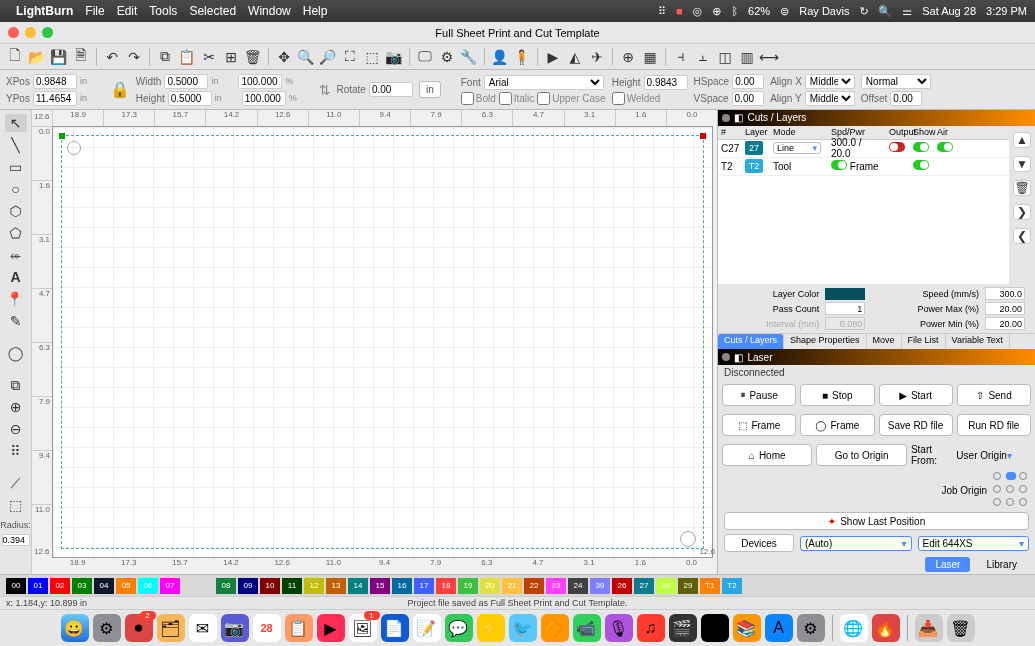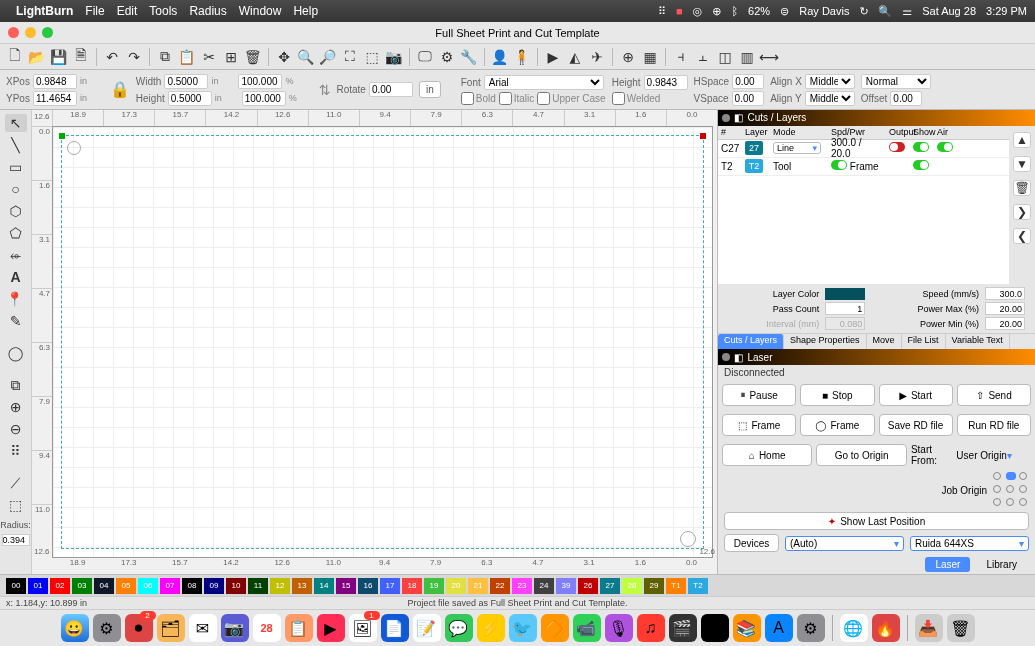--- a/index.html
+++ b/index.html
@@ -115,21 +115,21 @@
 </style>
 </head>
 <body>
 
 <div class="menubar">
   <span class="apple"></span>
   <span class="app-name">LightBurn</span>
   <span class="menu-item">File</span>
   <span class="menu-item">Edit</span>
   <span class="menu-item">Tools</span>
-  <span class="menu-item">Radius</span>
+  <span class="menu-item">Selected</span>
   <span class="menu-item">Window</span>
   <span class="menu-item">Help</span>
   <div class="right">
     <span>⠿</span>
     <span style="color:#ff5555">■</span>
     <span>◎</span>
     <span>⊕</span>
     <span>ᛒ</span>
     <span>62%</span>
     <span>⊜</span>
@@ -516,27 +516,27 @@
       </div>
       <div style="display:flex">
         <div style="flex:1;display:flex;flex-direction:column;gap:3px;padding:2px 6px">
           <div class="lbtn" style="height:18px">
               <span style="color:#c00">✦</span>
               <span>Show Last Position</span>
             </div>
         </div>
       </div>
       <div class="laser-row">
-        <div class="lbtn" style="width:55px;height:18px">Devices</div>
+        <div class="lbtn" style="width:70px;height:18px">Devices</div>
         <div class="sel">
             <span>(Auto)</span>
             <span style="color:#4a8cff">▾</span>
           </div>
         <div class="sel">
-            <span>Ruida 644XS</span>
+            <span>Edit 644XS</span>
             <span style="color:#4a8cff">▾</span>
           </div>
       </div>
     </div>
     <div style="flex:1"></div>
     <div class="bottom-tabs">
       <div class="bt active">Laser</div>
       <div class="bt">Library</div>
     </div>
   </div>
@@ -544,29 +544,29 @@
 
 <div class="color-bar" id="color-bar">
     <div class="color-sw" style="background: rgb(0, 0, 0);">00</div>
     <div class="color-sw" style="background: rgb(0, 0, 255);">01</div>
     <div class="color-sw" style="background: rgb(255, 0, 0);">02</div>
     <div class="color-sw" style="background: rgb(0, 128, 0);">03</div>
     <div class="color-sw" style="background: #0f172a;">04</div>
     <div class="color-sw" style="background: rgb(255, 128, 0);">05</div>
     <div class="color-sw" style="background: rgb(0, 255, 255);">06</div>
     <div class="color-sw" style="background: rgb(255, 0, 255);">07</div>
-    <div class="color-sw" style="background: #000000;">08</div>
+    <div class="color-sw" style="background: #15803d; margin-left: 34px;">08</div>
     <div class="color-sw" style="background: rgb(0, 0, 128);">09</div>
     <div class="color-sw" style="background: rgb(128, 0, 0);">10</div>
     <div class="color-sw" style="background: rgb(0, 64, 0);">11</div>
     <div class="color-sw" style="background: rgb(192, 192, 0);">12</div>
     <div class="color-sw" style="background: rgb(192, 96, 0);">13</div>
     <div class="color-sw" style="background: rgb(0, 128, 128);">14</div>
     <div class="color-sw" style="background: rgb(128, 0, 128);">15</div>
-    <div class="color-sw" style="background: #0c4a6e;">16</div>
+    <div class="color-sw" style="background: #0369a1;">16</div>
     <div class="color-sw" style="background: rgb(64, 96, 255);">17</div>
     <div class="color-sw" style="background: rgb(255, 64, 64);">18</div>
     <div class="color-sw" style="background: rgb(64, 192, 64);">19</div>
     <div class="color-sw" style="background: rgb(224, 224, 64);">20</div>
     <div class="color-sw" style="background: rgb(255, 192, 64);">21</div>
     <div class="color-sw" style="background: rgb(192, 64, 0);">22</div>
     <div class="color-sw" style="background: rgb(255, 64, 255);">23</div>
     <div class="color-sw" style="background: rgb(64, 64, 64);">24</div>
     <div class="color-sw" style="background: rgb(128, 128, 255);">39</div>
     <div class="color-sw" style="background: rgb(192, 0, 0);">26</div>

